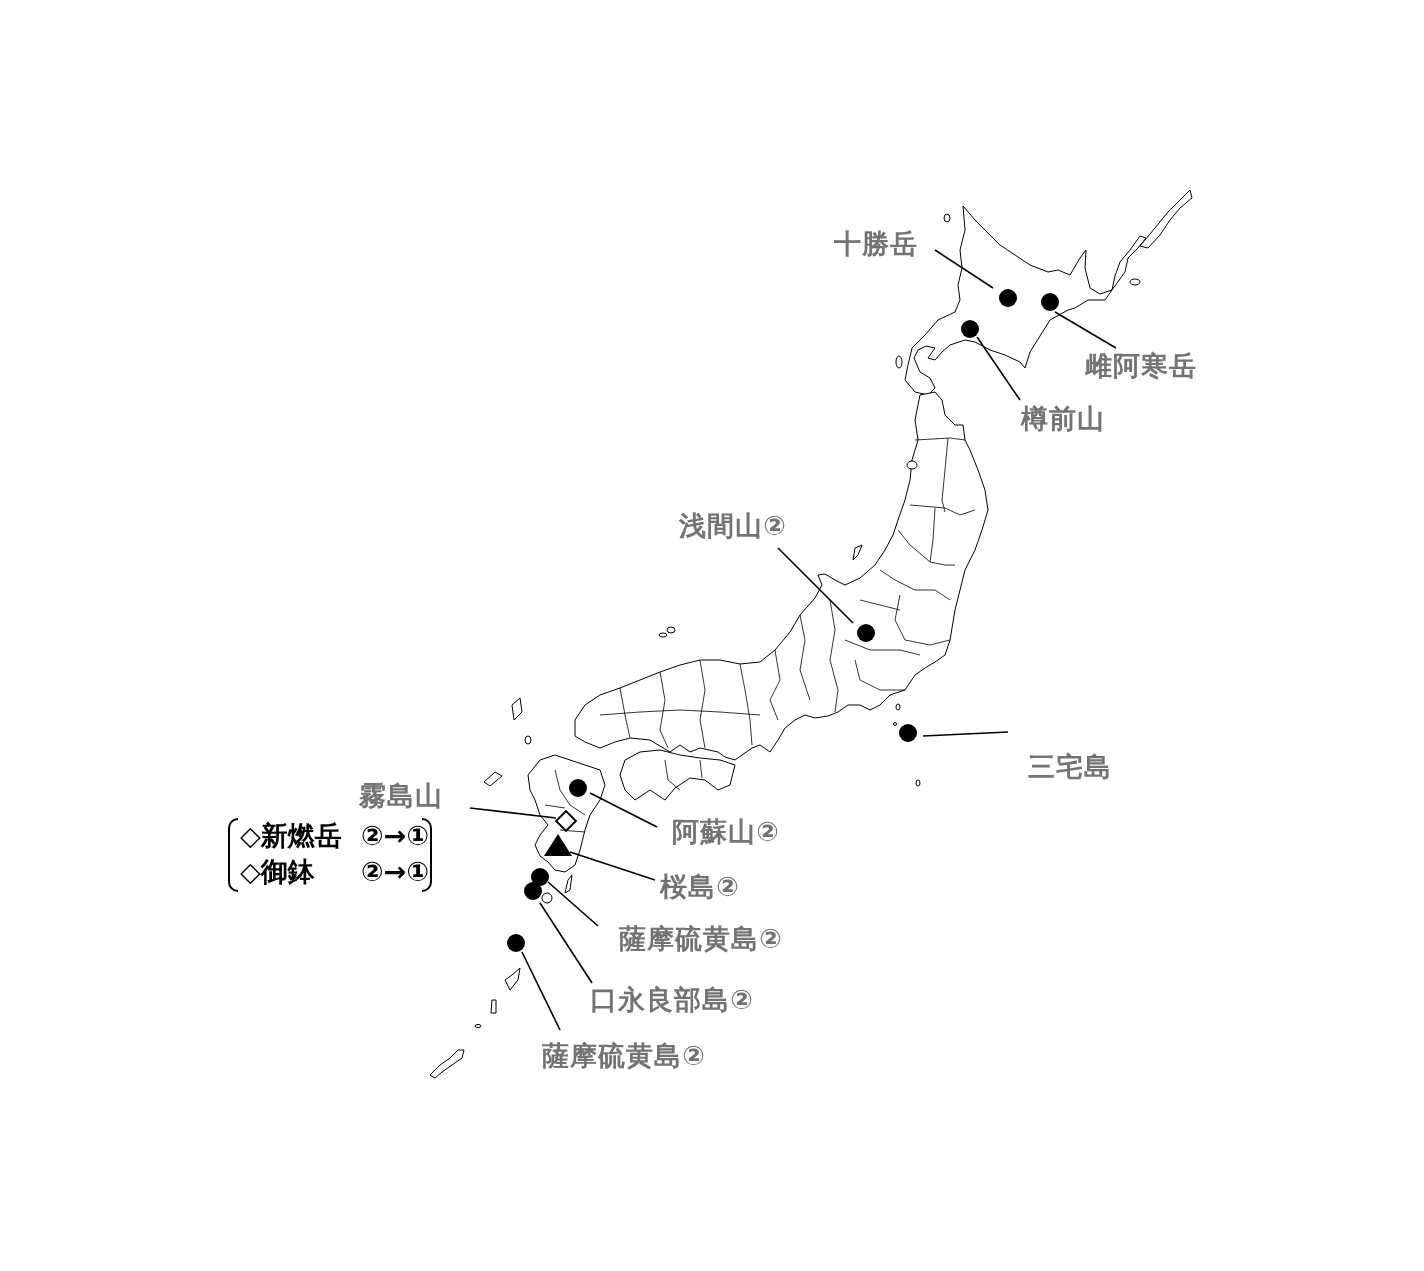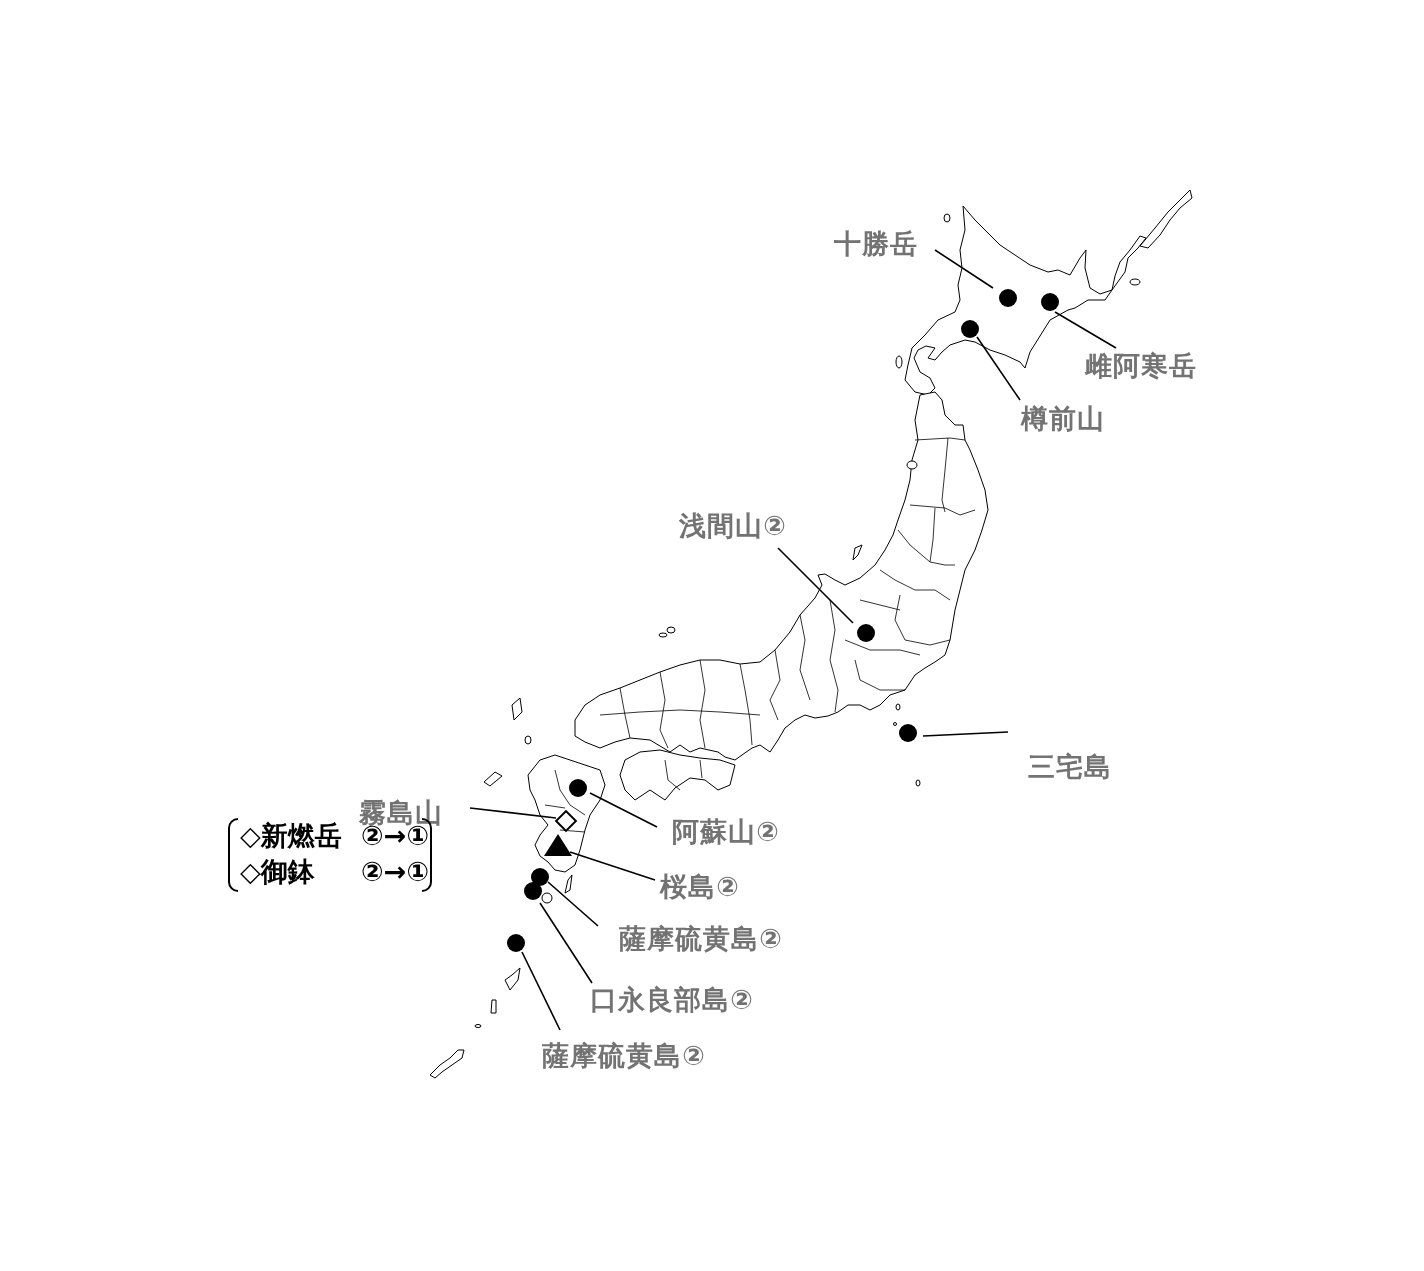--- a/index.html
+++ b/index.html
@@ -106,21 +106,21 @@
 <div class="label" style="left:1085px;top:352px;text-align:right;">雌阿寒岳</div>
 <div class="label" style="left:1021px;top:405px;">樽前山</div>
 <div class="label" style="left:651px;top:512px;margin-left:28px;">浅間山②</div>
 <div class="label" style="left:1028px;top:717px;margin-top:36px;">三宅島</div>
 <div class="label" style="left:672px;top:818px;">阿蘇山②</div>
 <div class="label" style="left:660px;top:873px;">桜島②</div>
 <div class="label" style="left:619px;top:925px;">薩摩硫黄島②</div>
 <div class="label" style="left:590px;top:986px;text-align:center;">口永良部島②</div>
 <div class="label" style="left:542px;top:1042px;">薩摩硫黄島②</div>
 
-<div class="label" style="left:359px;top:782px;margin-top:17px;">霧島山</div>
+<div class="label" style="left:359px;top:782px;">霧島山</div>
 <div class="bracket-box">
   <div class="bracket-l"></div>
   <div class="bracket-r"></div>
   <div class="sub-row" style="top:4px;">
     <span>◇</span><span class="name">新燃岳</span><span>②→①</span>
   </div>
   <div class="sub-row" style="top:40px;">
     <span>◇</span><span class="name">御鉢</span><span>②→①</span>
   </div>
 </div>

